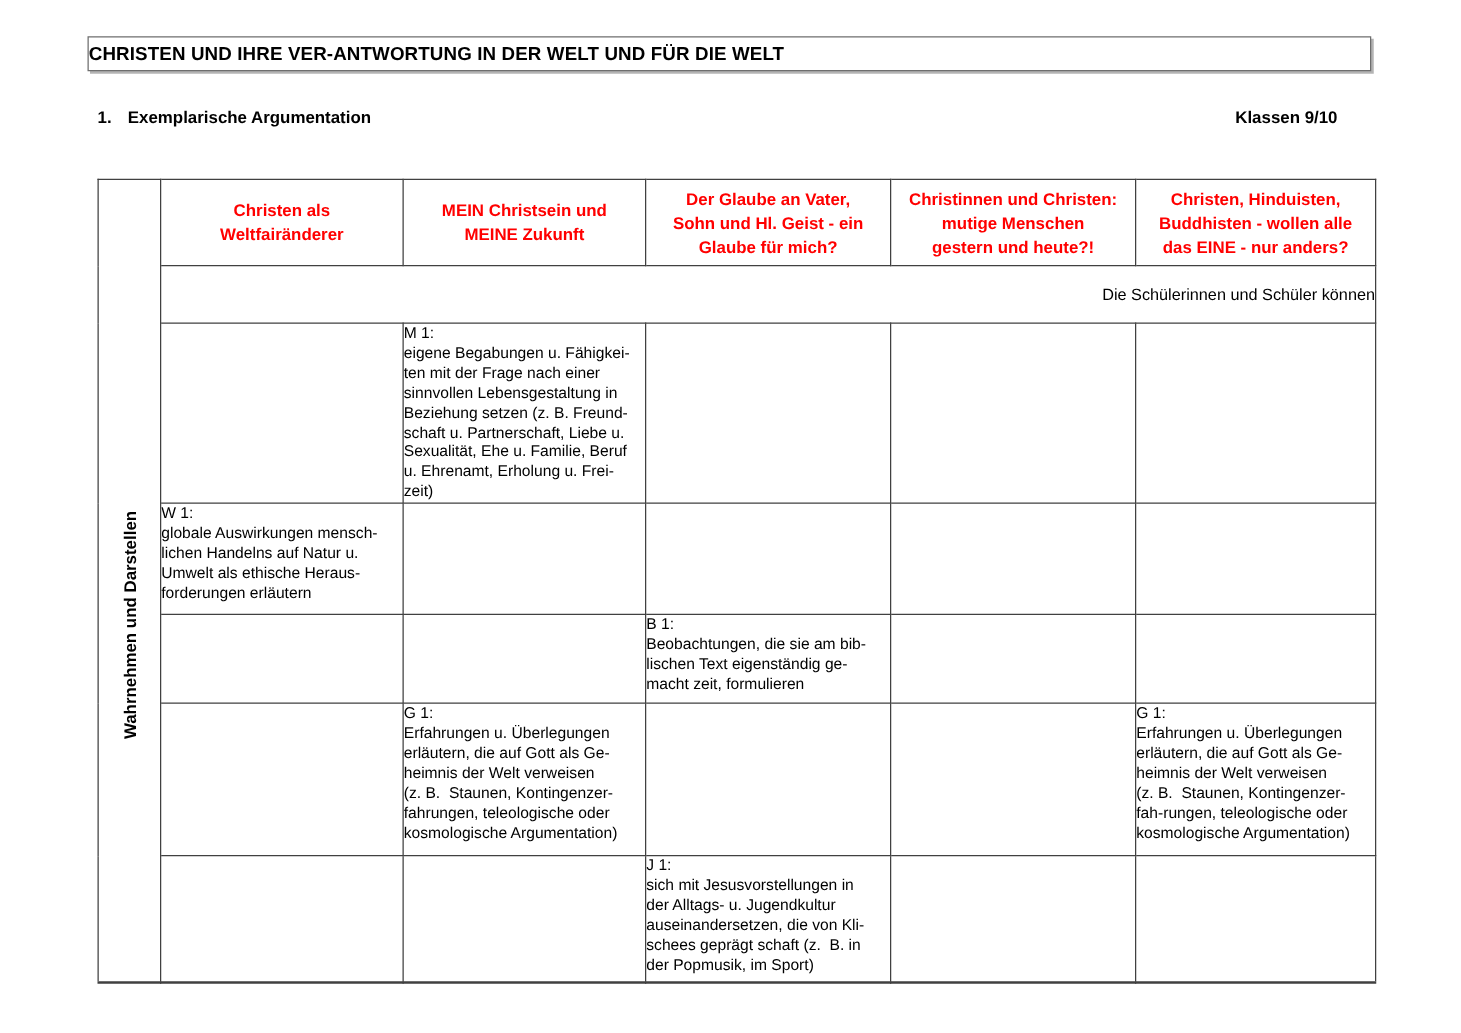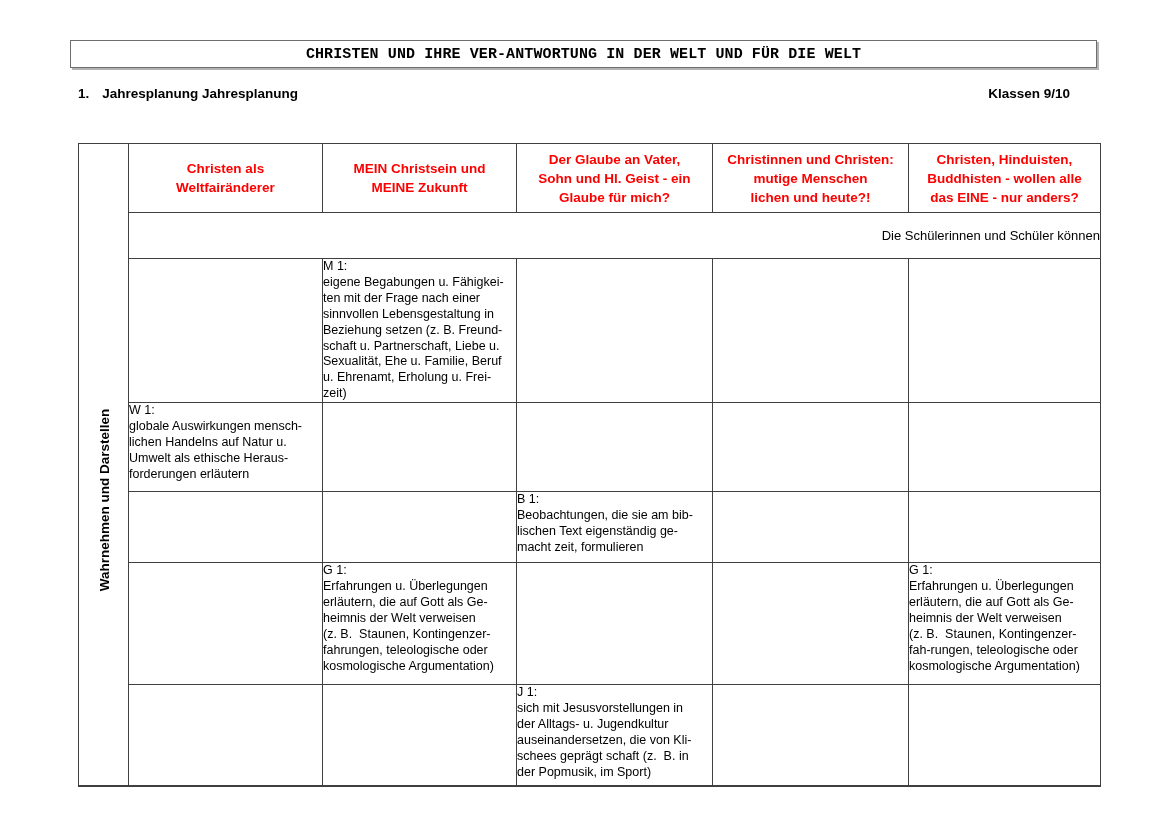--- a/index.html
+++ b/index.html
@@ -8,25 +8,25 @@
     position: relative;
     width: 1169px;
     height: 826px;
     background: #ffffff;
     overflow: hidden;
   }
 
   
   .title-box {
     position: absolute;
-    left: 70px; top: 40px;
+    left: 70px; top: 29px;
     width: 1025px; height: 26px;
     border: 1px solid #6e6e6e;
     box-shadow: 2px 2px 0 rgba(89,89,89,0.45);
-    display: flex; align-items: center; justify-content: center; font-family: Liberation Mono, monospace;
+    display: flex; align-items: center; justify-content: flex-start;
   }
   .title-box span {
     font-weight: bold;
     font-size: 15px;
     letter-spacing: 0.1px;
     white-space: nowrap;
   }
 
   
   .meta-row {
@@ -101,21 +101,21 @@
 <body>
 
 <div id="page">
 
   <div class="title-box">
     <span>CHRISTEN UND IHRE VER-ANTWORTUNG IN DER WELT UND FÜR DIE WELT</span>
   </div>
 
   <div class="meta-row">
     <div>
-      <span class="num-gap-wide">1.</span><span>Jahresplanung Jahresplanung</span>
+      <span class="num-gap-wide">1.</span><span>Exemplarische Argumentation</span>
     </div>
     <div>Klassen 9/10</div>
   </div>
 
 
   <table class="curriculum">
     <colgroup>
       <col style="width:50px">
       <col style="width:194px">
       <col style="width:194px">
@@ -130,21 +130,21 @@
         </td>
         <th class="colhead">Christen als
 Weltfairänderer</th>
         <th class="colhead">MEIN Christsein und
 MEINE Zukunft</th>
         <th class="colhead">Der Glaube an Vater,
 Sohn und Hl. Geist - ein
 Glaube für mich?</th>
         <th class="colhead">Christinnen und Christen:
 mutige Menschen
-lichen und heute?!</th>
+gestern und heute?!</th>
         <th class="colhead">Christen, Hinduisten,
 Buddhisten - wollen alle
 das EINE - nur anders?</th>
       </tr>
       <tr style="height:46px">
         <td class="subheader" colspan="5">Die Schülerinnen und Schüler können</td>
       </tr>
       <tr style="height:130px">
         <td class="cell"></td>
         <td class="cell">M 1:

